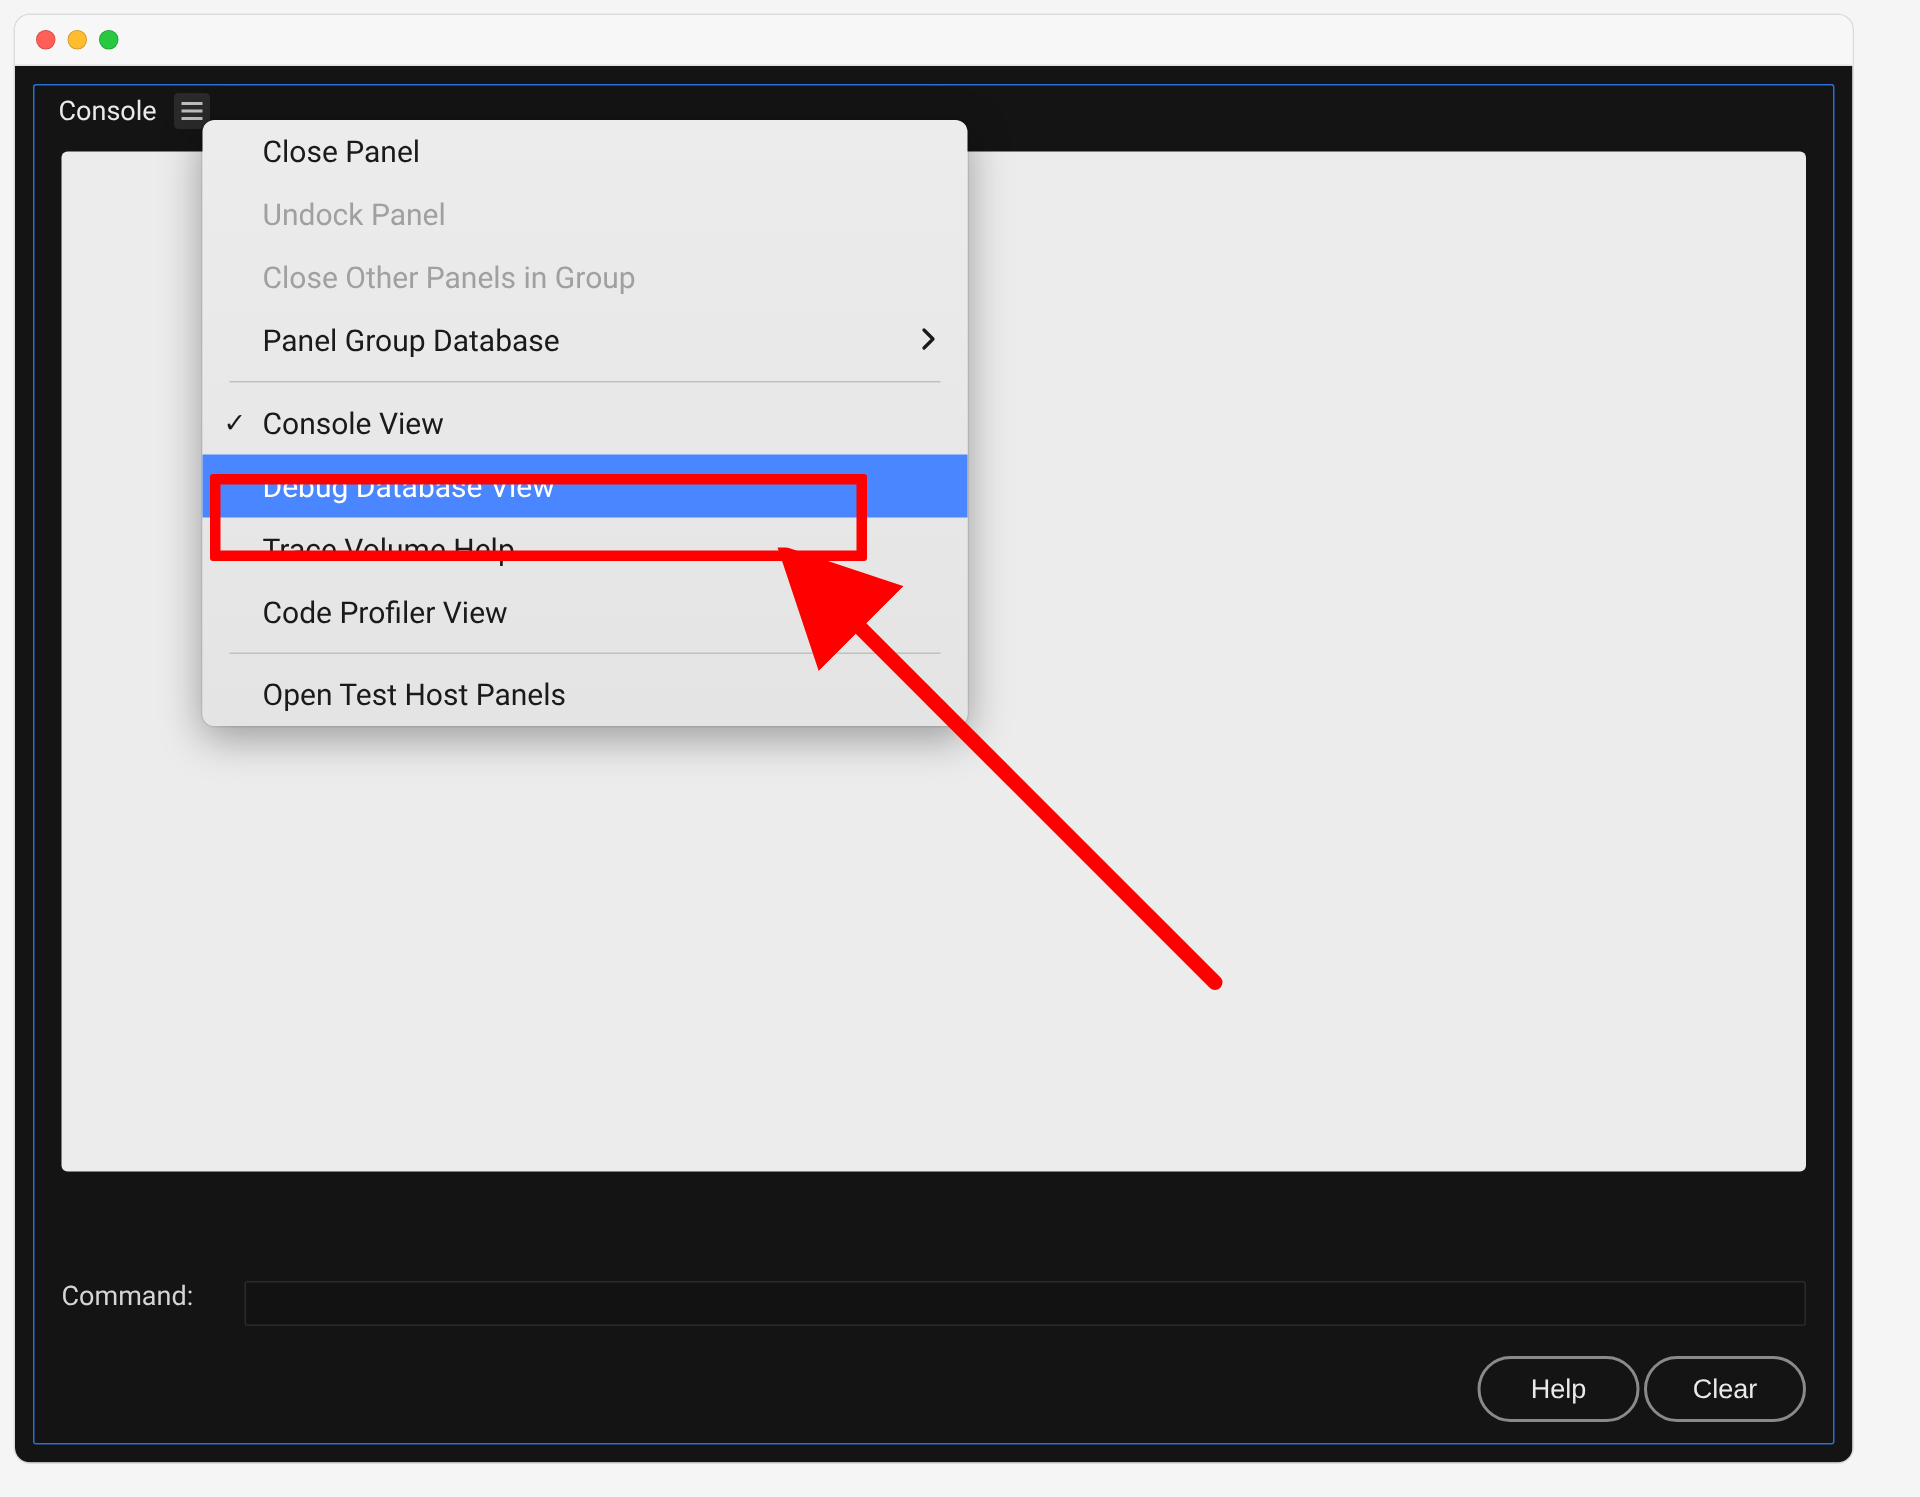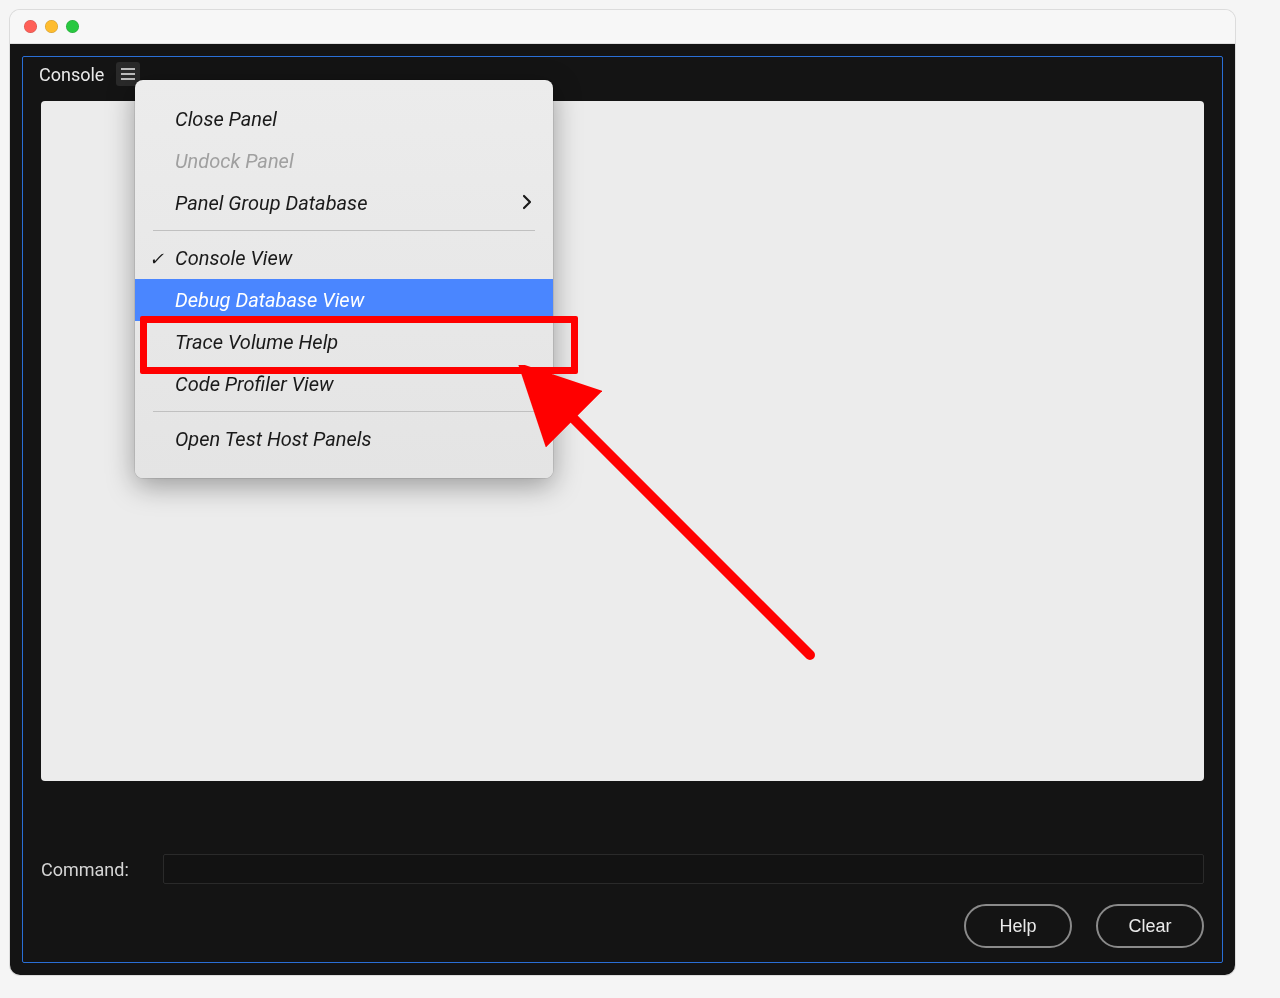--- a/index.html
+++ b/index.html
@@ -96,65 +96,64 @@
       padding: 10px 18px 0 18px;
     }
     .content-panel {
       width: 100%;
       height: 680px;
       background: #ececec;
       border-radius: 4px;
     }
     .command-row {
       display: flex;
-      align-items: center;
+      align-items: flex-start;
       padding: 22px 18px 10px 18px;
       gap: 34px;
     }
     .command-label {
       color: #d5d5d5;
       font-size: 18px;
     }
     .command-input {
       flex: 1;
       height: 30px;
       background: #121212;
       border: 1px solid #2a2a2a;
       border-radius: 2px;
       color: #fff;
       padding: 0 8px;
       font-size: 16px;
     }
     .button-row {
       display: flex;
       justify-content: flex-end;
-      gap: 24px;
+      gap: 3px;
       padding: 10px 18px 14px 18px;
     }
     .action-button {
       min-width: 108px;
       height: 44px;
       border-radius: 22px;
       border: 2px solid #8a8a8a;
       background: transparent;
       color: #eaeaea;
       font-size: 18px;
       cursor: pointer;
     }
 
     .dropdown-menu {
       position: absolute;
       top: 70px;
       left: 125px;
-      width: 418px;
+      width: 510px;
       background: linear-gradient(#ececec, #e4e4e4);
       border-radius: 8px;
       box-shadow: 0 8px 28px rgba(0,0,0,0.35), 0 0 0 1px rgba(0,0,0,0.08);
-      padding: 18px 0;
-      font-style: italic;
+      padding: 0 0;
     }
     .menu-item {
       position: relative;
       display: flex;
       align-items: center;
       height: 42px;
       padding-left: 40px;
       padding-right: 20px;
       font-size: 20px;
       color: #1a1a1a;
@@ -235,20 +234,23 @@
       </div>
     </div>
   </div>
 
   <div class="dropdown-menu">
     <div class="menu-item">
       <span>Close Panel</span>
     </div>
     <div class="menu-item disabled">
       <span>Undock Panel</span>
+    </div>
+    <div class="menu-item disabled">
+      <span>Close Other Panels in Group</span>
     </div>
     <div class="menu-item">
       <span>Panel Group Database</span>
       <span class="chevron">
         <svg width="12" height="16" viewBox="0 0 12 16">
             <path d="M3 2 L9 8 L3 14" stroke="#1a1a1a" stroke-width="2.2" fill="none" stroke-linecap="round" stroke-linejoin="round"></path>
           </svg>
       </span>
     </div>
     <div class="menu-divider"></div>

